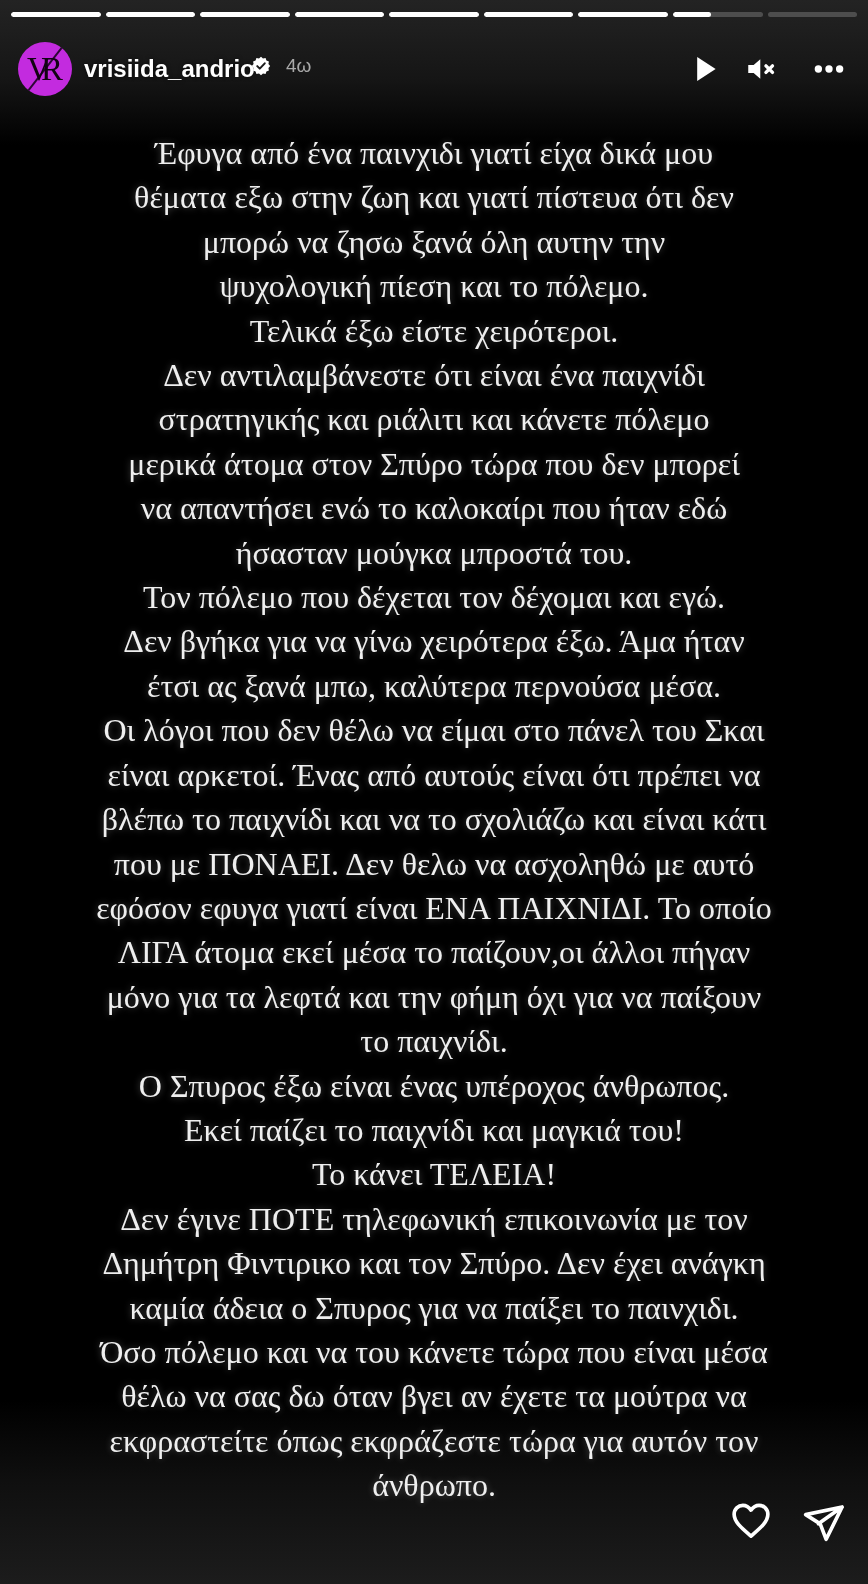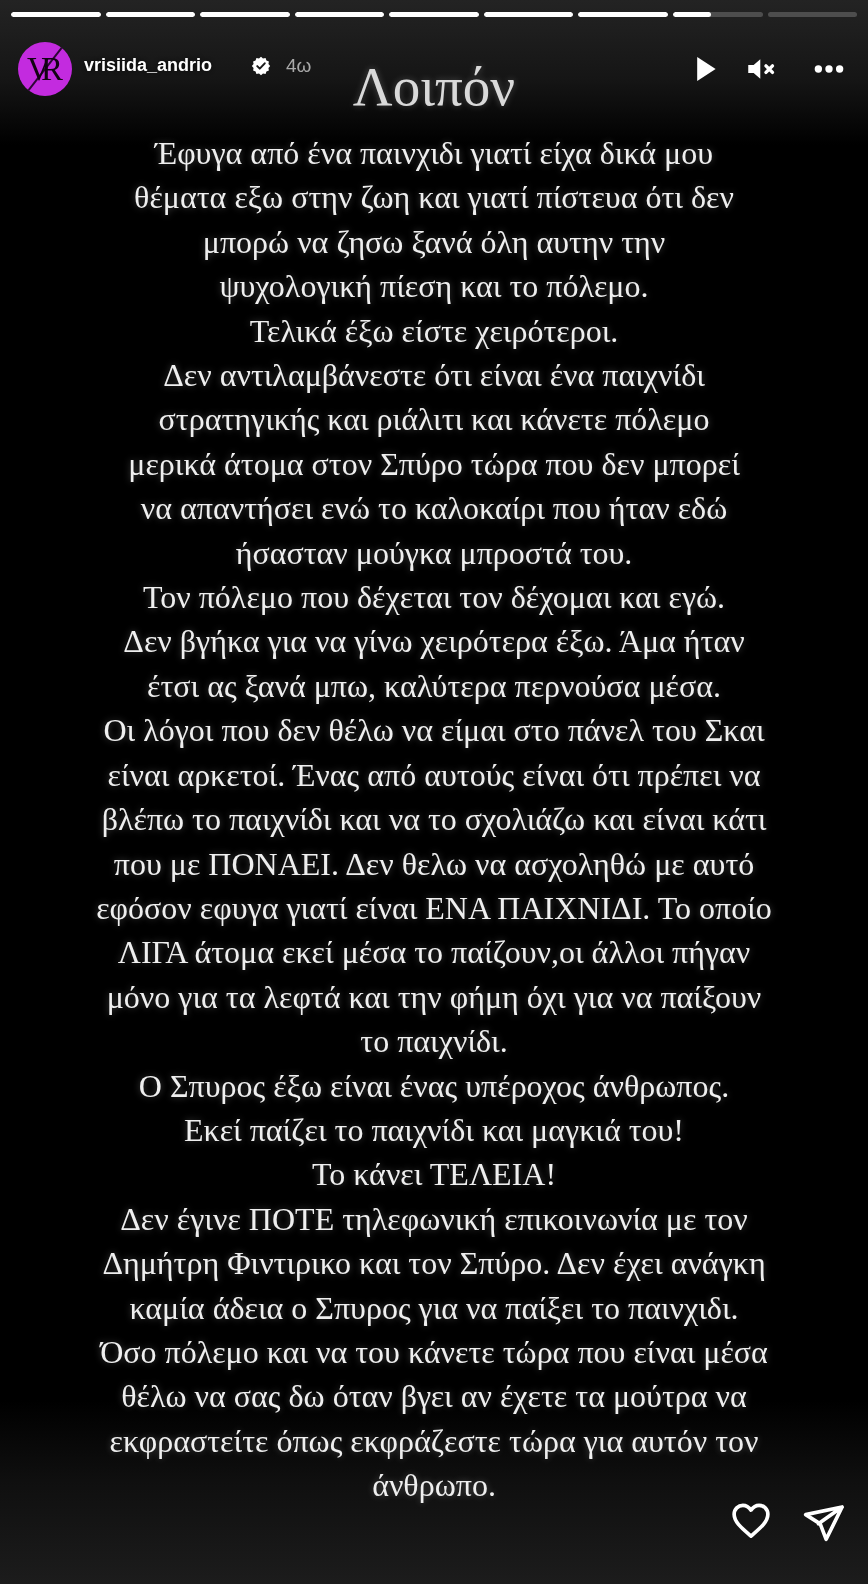--- a/index.html
+++ b/index.html
@@ -36,21 +36,21 @@
     font-family: Liberation Serif, serif;
     font-size: 33px; color: #120313; letter-spacing: -10px;
     padding-right: 10px; font-weight: 500;
   }
   .avatar-slash {
     position: absolute; width: 78px; height: 1.5px; background: rgba(20,0,25,.85);
     transform: rotate(-52deg);
   }
   .username {
     position: absolute; left: 84px; top: 15px;
-    color: #fff; font-size: 18px; font-weight: 700; cursor: pointer;
+    color: #fff; font-size: 24px; font-weight: 700; cursor: pointer;
     text-shadow: 0 0 4px rgba(0,0,0,.6);
   }
   .verified { position: absolute; left: 251px; top: 16px; width: 20px; height: 20px; }
   .timestamp {
     position: absolute; left: 286px; top: 15px;
     color: var(--timestamp-text, #a9a9a9); font-size: 19px;
   }
   .ctl { position: absolute; top: 12px; width: 34px; height: 34px; background: none; border: none; cursor: pointer; padding: 0; }
   .ctl svg { width: 100%; height: 100%; display: block; }
   .ctl-play { right: 146px; }
@@ -156,21 +156,20 @@
     </button>
     <button class="ctl ctl-more">
       <svg viewBox="0 0 24 24">
         <circle cx="4.5" cy="12" r="2.6" fill="#fff"></circle>
         <circle cx="12" cy="12" r="2.6" fill="#fff"></circle>
         <circle cx="19.5" cy="12" r="2.6" fill="#fff"></circle>
       </svg>
     </button>
   </div>
 
-  <div class="story-title">Λοιπόν</div>
 
   <div class="story-body">Έφυγα από ένα παινχιδι γιατί είχα δικά μου
 θέματα εξω στην ζωη και γιατί πίστευα ότι δεν
 μπορώ να ζησω ξανά όλη αυτην την
 ψυχολογική πίεση και το πόλεμο.
 Τελικά έξω είστε χειρότεροι.
 Δεν αντιλαμβάνεστε ότι είναι ένα παιχνίδι
 στρατηγικής και ριάλιτι και κάνετε πόλεμο
 μερικά άτομα στον Σπύρο τώρα που δεν μπορεί
 να απαντήσει ενώ το καλοκαίρι που ήταν εδώ

